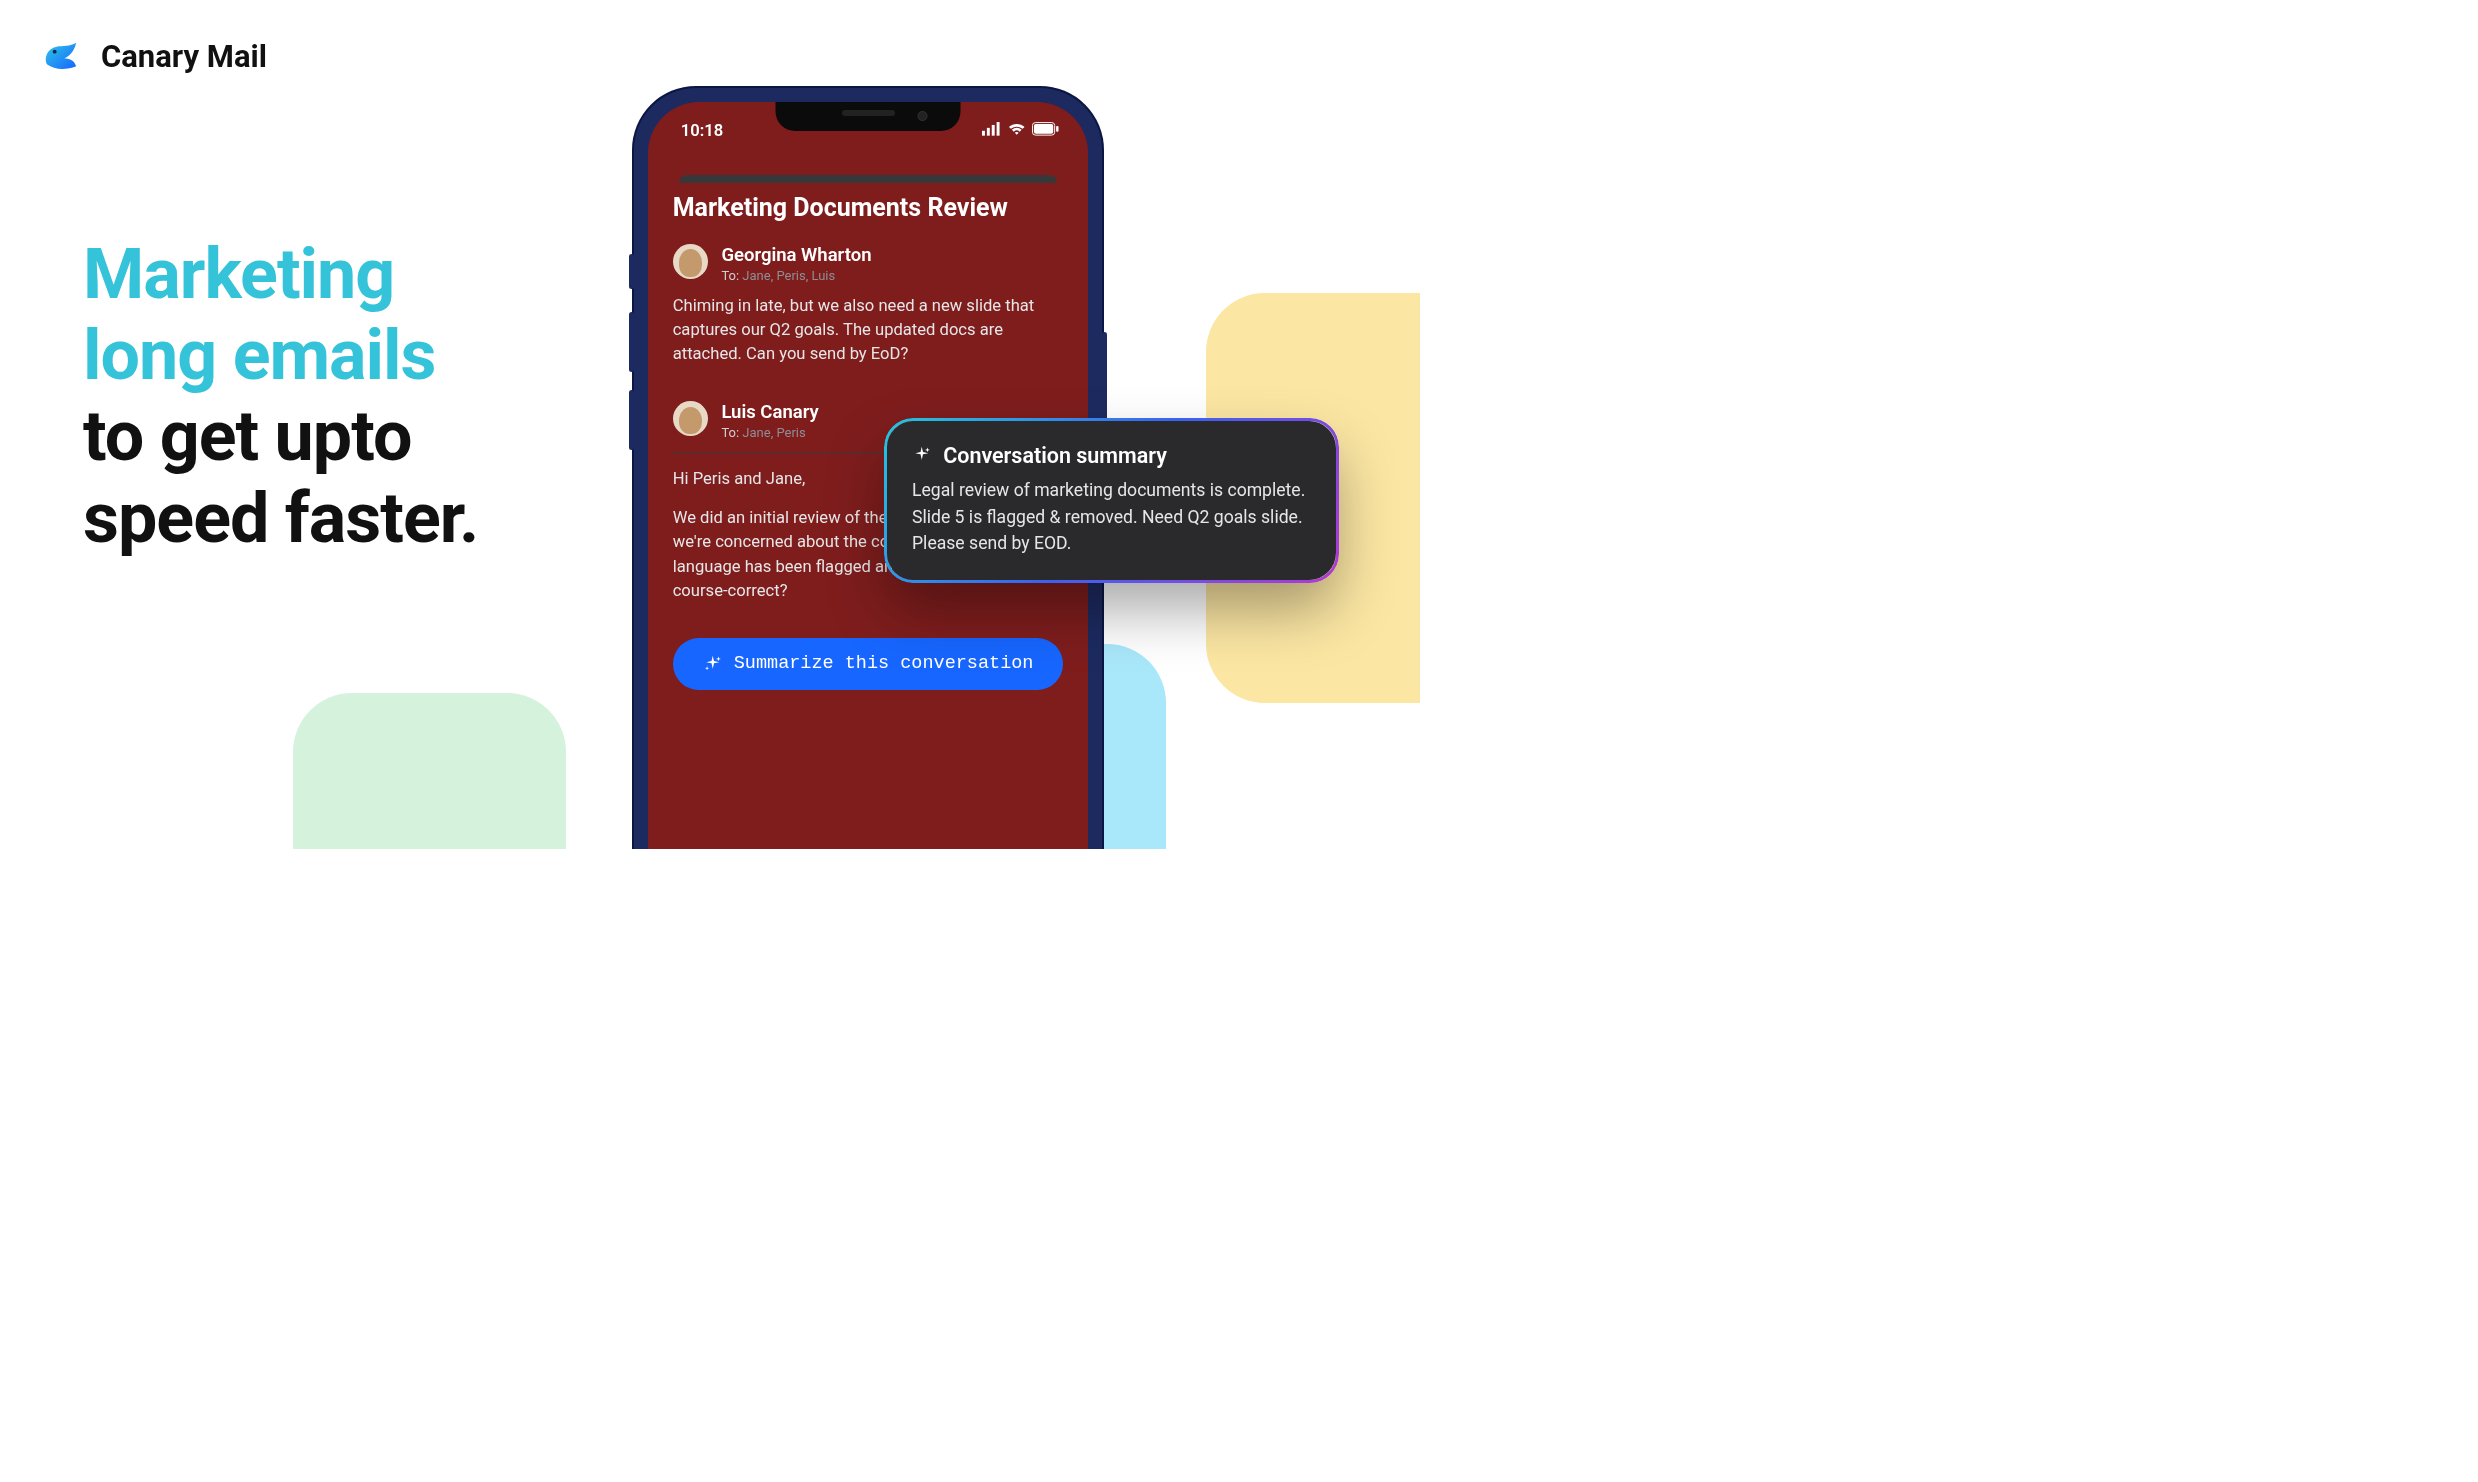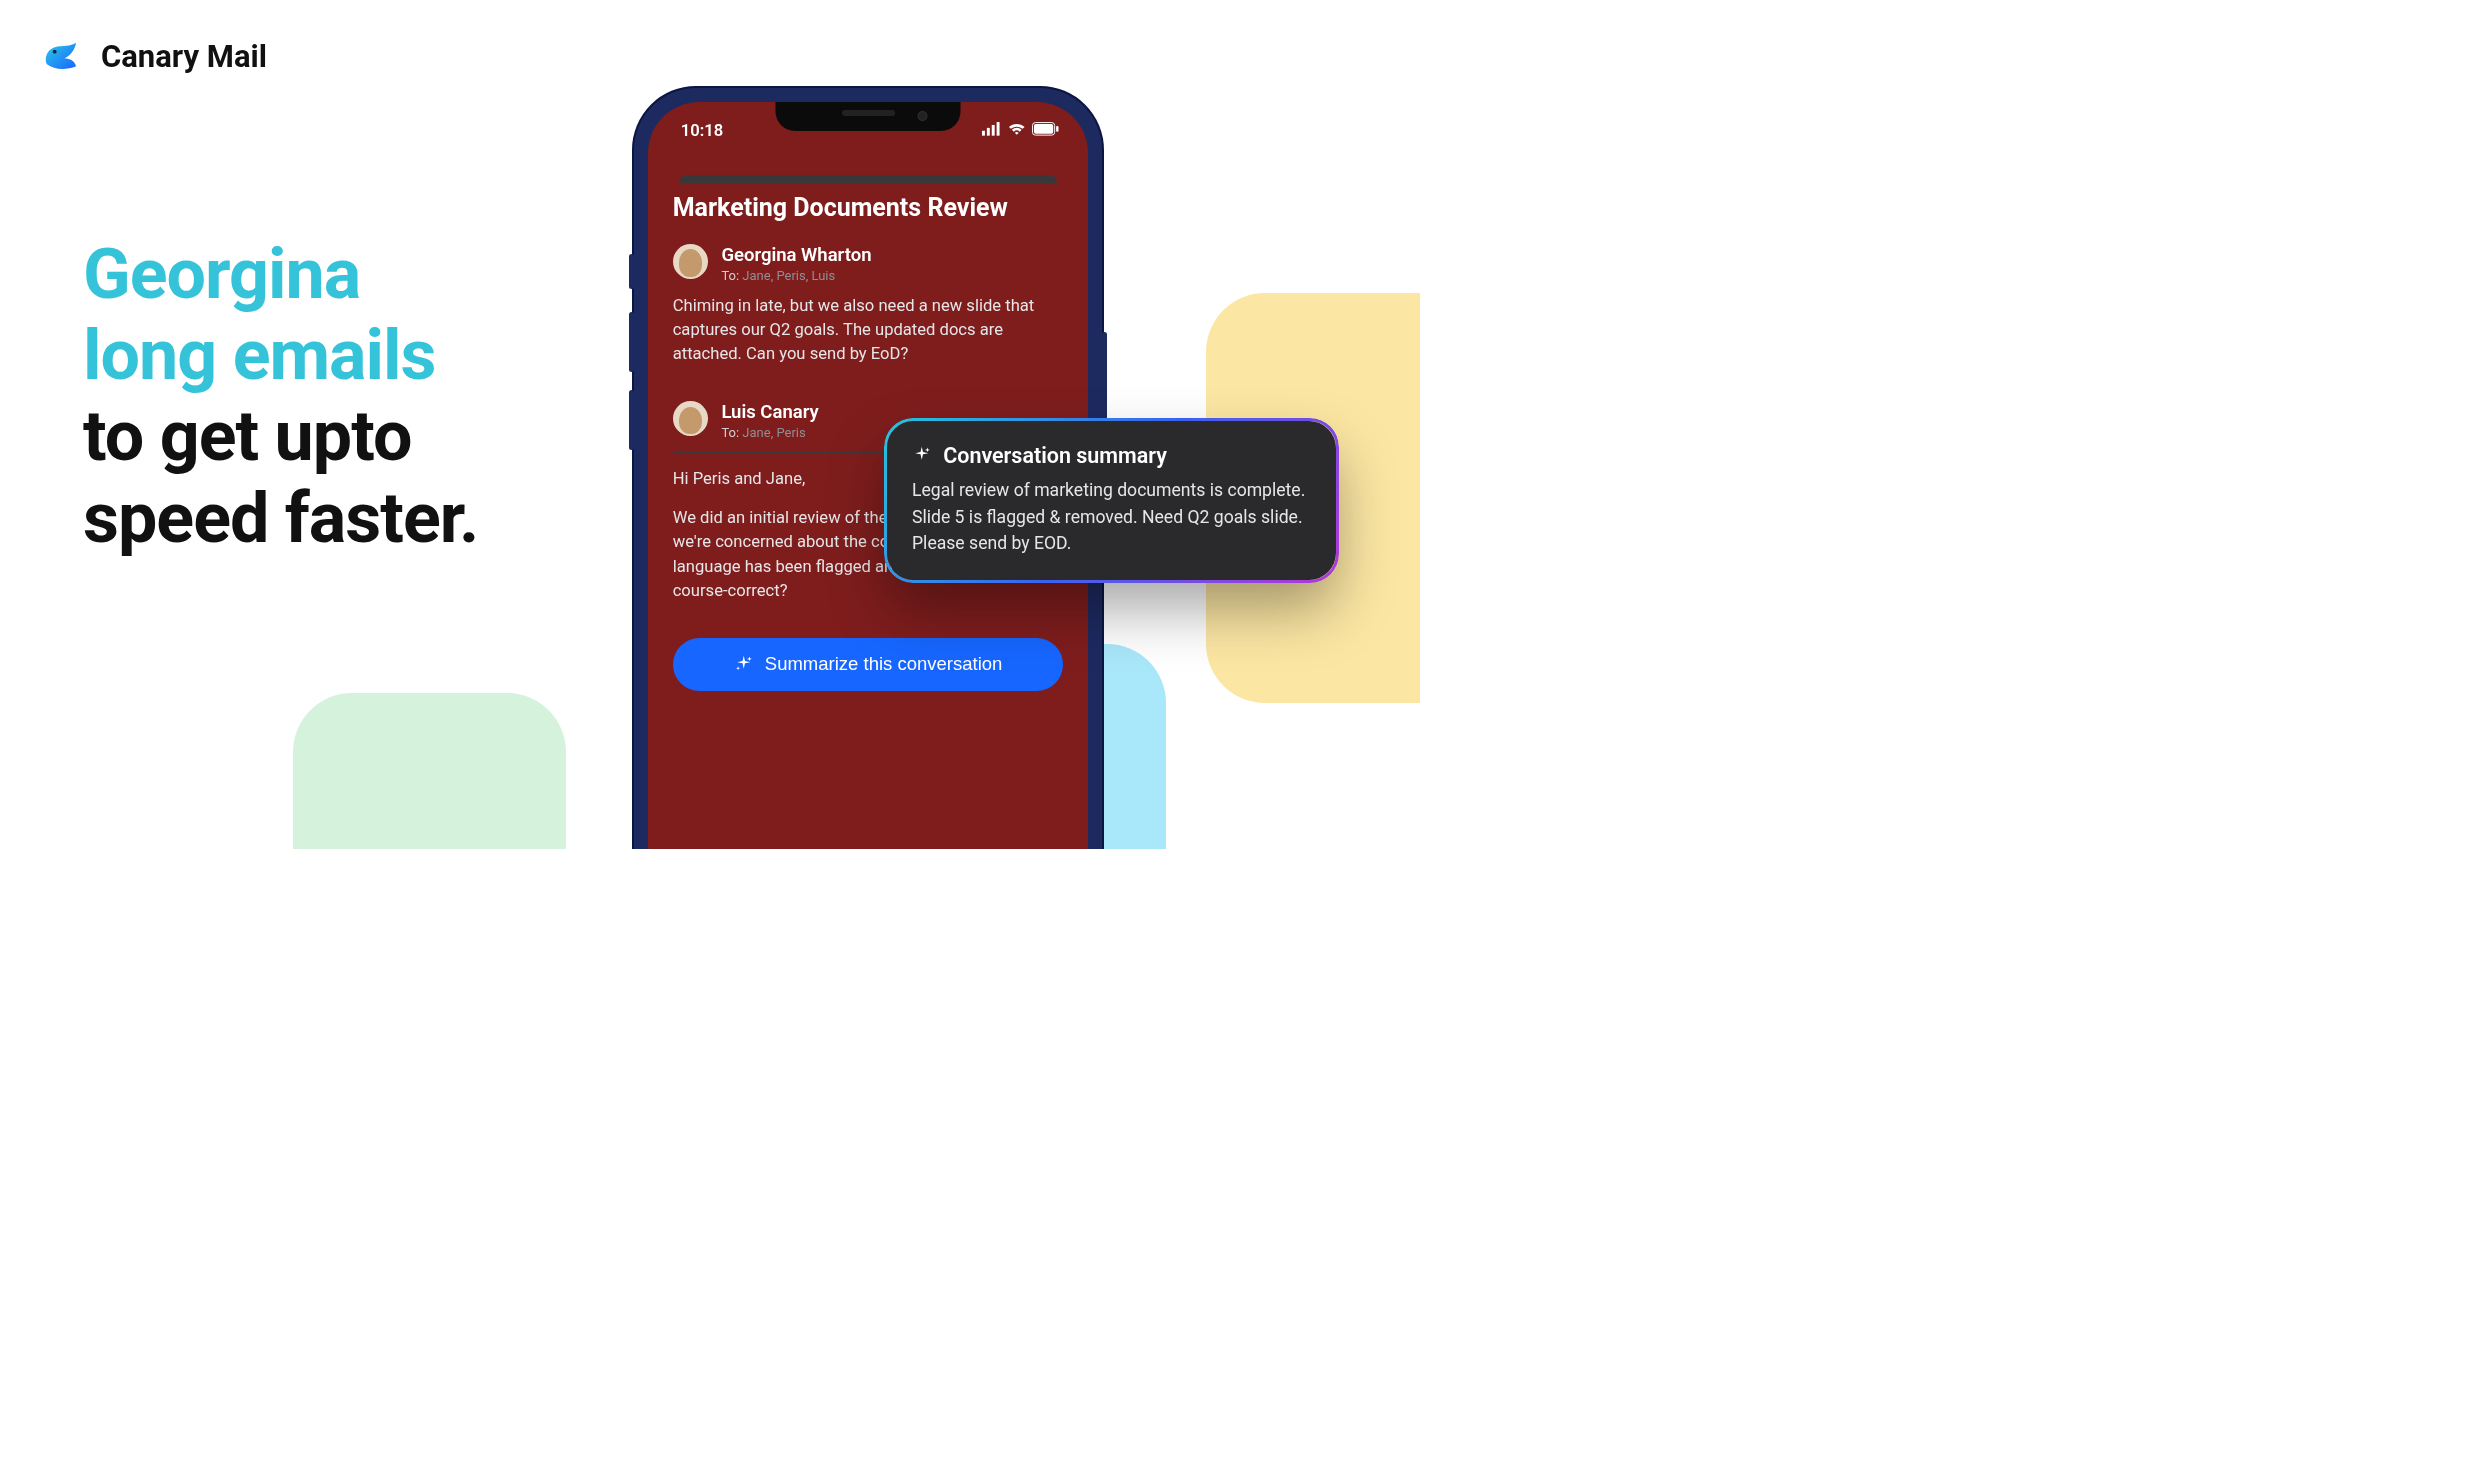--- a/index.html
+++ b/index.html
@@ -196,20 +196,21 @@
     border-radius: 31px;
     color: #fff;
     font-size: 18.5px;
     font-weight: 500;
     padding: 15.6px 19.5px;
     display: flex;
     align-items: center;
     justify-content: center;
     gap: 11.7px;
     cursor: pointer;
+    font-family: Liberation Mono, monospace;
   }
 
   
   .summary-card {
     position: absolute;
     top: 421px;
     left: 887px;
     width: 449px;
     background: #2a2a2d;
     border-radius: 27px;
@@ -252,21 +253,21 @@
         </linearGradient>
       </defs>
       <path d="M6 28 C3 22 6 12 16 10 C22 9 30 10 36 6 C34 16 28 20 24 22 C30 22 34 24 36 30 C26 34 14 34 6 28 Z" fill="url(#g1)"></path>
       <circle cx="14" cy="15" r="2" fill="#0b2a4a"></circle>
     </svg>
   </span>
   <span class="logo-text">Canary Mail</span>
 </div>
 
 <div class="headline">
-  <div class="teal">Georgina</div>
+  <div class="teal">Marketing</div>
   <div class="teal">long emails</div>
   <div class="black">to get upto</div>
   <div class="black">speed faster.</div>
 </div>
 
 <div class="phone">
   <div class="phone-side-btn b1"></div>
   <div class="phone-side-btn b2"></div>
   <div class="phone-side-btn b3"></div>
   <div class="phone-side-btn b4"></div>

